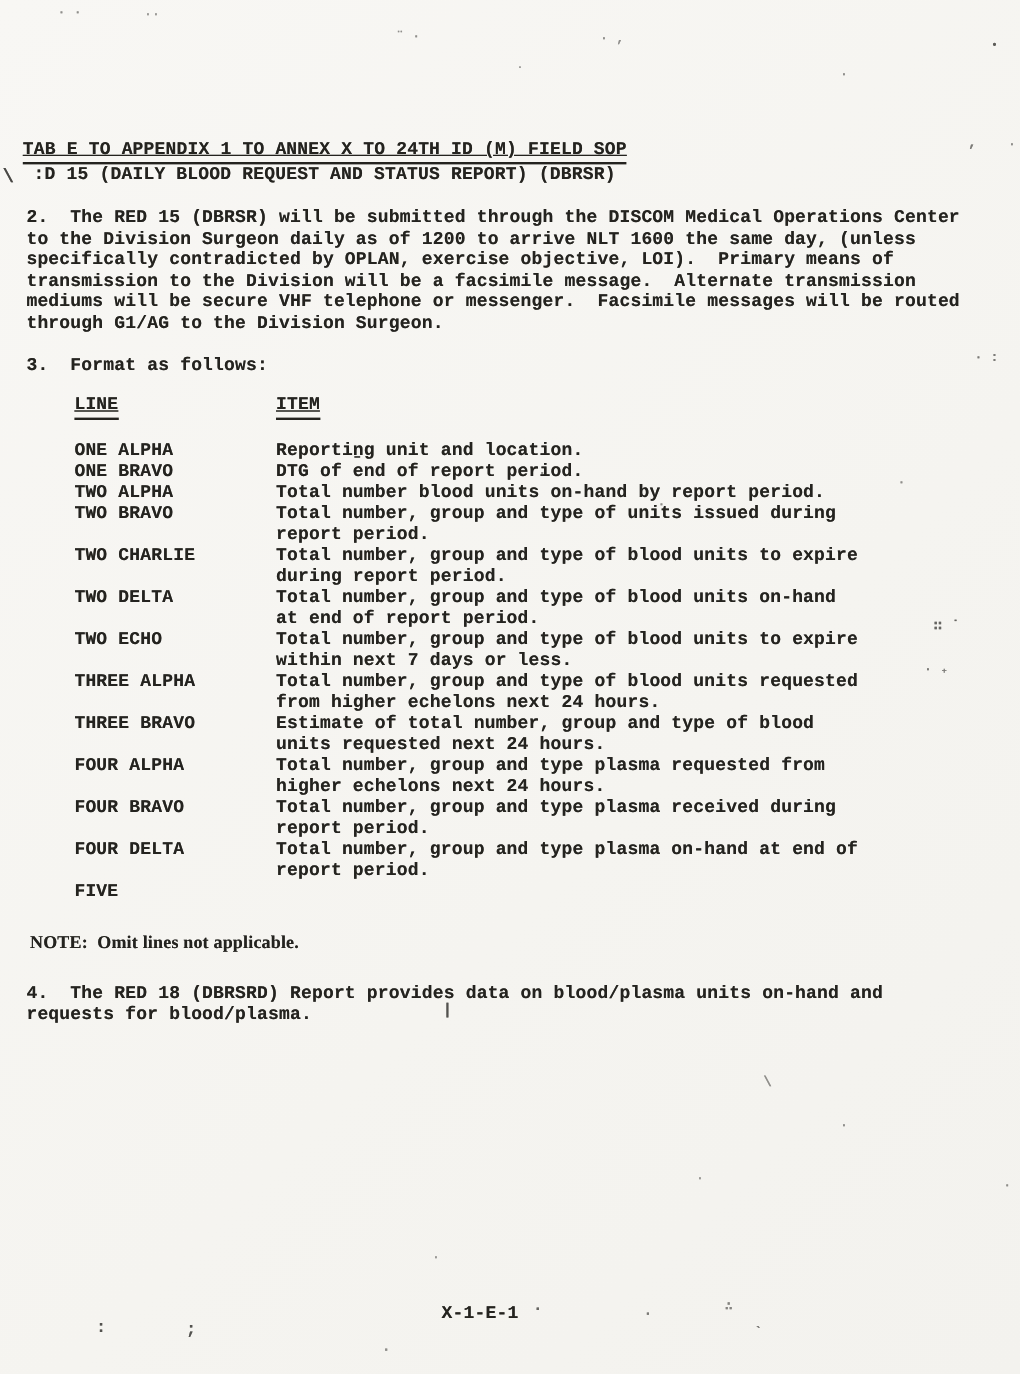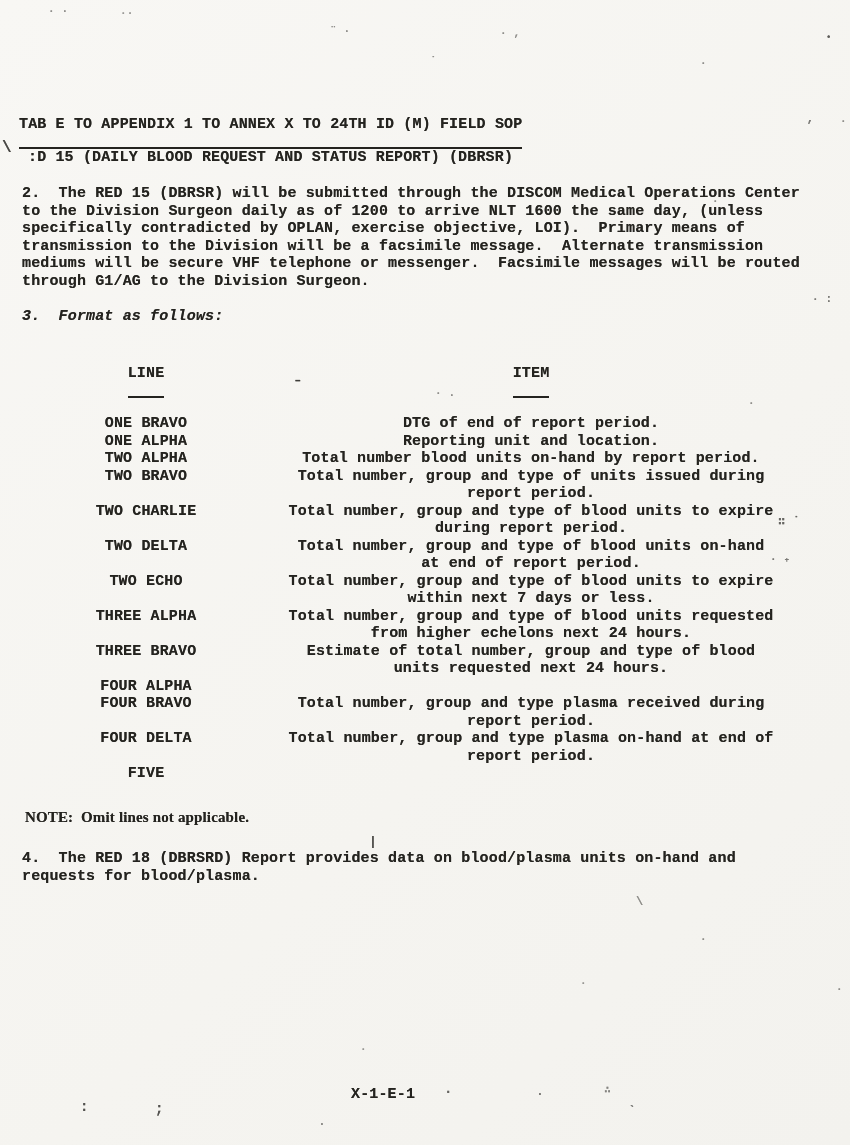--- a/index.html
+++ b/index.html
@@ -18,37 +18,38 @@
     color: #24231f;
     text-shadow: 0 0 0.5px rgba(36, 35, 31, 0.65);
   }
   .content { padding: 116px 18px 0 22px; }
   .pre { white-space: pre-wrap; }
 
   .title-block { margin: 0 0 19px -3px; }
   .u-line {
     display: inline-block;
     border-bottom: 2px solid #24231f;
-    padding-bottom: 13px;
+    padding-bottom: 1px;
+    text-decoration: underline;
   }
   .subtitle { margin-left: 9px; }
 
   .para { margin: 0 0 17.5px 0; }
 
-  .format-table { margin-top: 40px; text-align: center; }
+  .format-table { margin-top: 16px; }
   .thead { margin-bottom: 17.5px; }
   .trow { display: flex; align-items: flex-start; }
   .col-line { flex: 0 0 168px; margin-left: 40px; white-space: pre; }
   .col-item { white-space: pre-wrap; flex: 1 1 auto; }
 
   .note-line { margin: 26px 0 0 3px; font-family: Liberation Serif, serif; }
   .para-4 { margin: 24px 0 0 0; }
   .para-5 { margin: 17px 0 0 0; }
 
-  .page-number { position: absolute; left: 351px; top: 1086px; }
+  .page-number { position: absolute; left: 368px; top: 1086px; }
 
   .speck {
     position: absolute;
     font-family: "Liberation Mono", "DejaVu Sans Mono", monospace;
     color: #2b2a27;
     line-height: 1;
     pointer-events: none;
   }
 </style>
 </head>
@@ -63,35 +64,35 @@
     </div>
 
 
     <p class="para pre">2.  The RED 15 (DBRSR) will be submitted through the DISCOM Medical Operations Center
 to the Division Surgeon daily as of 1200 to arrive NLT 1600 the same day, (unless
 specifically contradicted by OPLAN, exercise objective, LOI).  Primary means of
 transmission to the Division will be a facsimile message.  Alternate transmission
 mediums will be secure VHF telephone or messenger.  Facsimile messages will be routed
 through G1/AG to the Division Surgeon.</p>
 
-    <p class="para pre" style="margin-bottom:0;font-style:italic;">3.  Format as follows:</p>
+    <p class="para pre" style="margin-bottom:0;">3.  Format as follows:</p>
 
     <div class="format-table">
       <div class="trow thead">
         <span class="col-line"><span class="u-line">LINE</span></span>
         <span class="col-item"><span class="u-line">ITEM</span></span>
       </div>
       <div>
           <div class="trow">
+            <span class="col-line">ONE ALPHA</span>
+            <span class="col-item">Reporting unit and location.</span>
+          </div>
+          <div class="trow">
             <span class="col-line">ONE BRAVO</span>
             <span class="col-item">DTG of end of report period.</span>
-          </div>
-          <div class="trow">
-            <span class="col-line">ONE ALPHA</span>
-            <span class="col-item">Reporting unit and location.</span>
           </div>
           <div class="trow">
             <span class="col-line">TWO ALPHA</span>
             <span class="col-item">Total number blood units on-hand by report period.</span>
           </div>
           <div class="trow">
             <span class="col-line">TWO BRAVO</span>
             <span class="col-item">Total number, group and type of units issued during
 report period.</span>
           </div>
@@ -115,20 +116,22 @@
             <span class="col-item">Total number, group and type of blood units requested
 from higher echelons next 24 hours.</span>
           </div>
           <div class="trow">
             <span class="col-line">THREE BRAVO</span>
             <span class="col-item">Estimate of total number, group and type of blood
 units requested next 24 hours.</span>
           </div>
           <div class="trow">
             <span class="col-line">FOUR ALPHA</span>
+            <span class="col-item">Total number, group and type plasma requested from
+higher echelons next 24 hours.</span>
           </div>
           <div class="trow">
             <span class="col-line">FOUR BRAVO</span>
             <span class="col-item">Total number, group and type plasma received during
 report period.</span>
           </div>
           <div class="trow">
             <span class="col-line">FOUR DELTA</span>
             <span class="col-item">Total number, group and type plasma on-hand at end of
 report period.</span>

